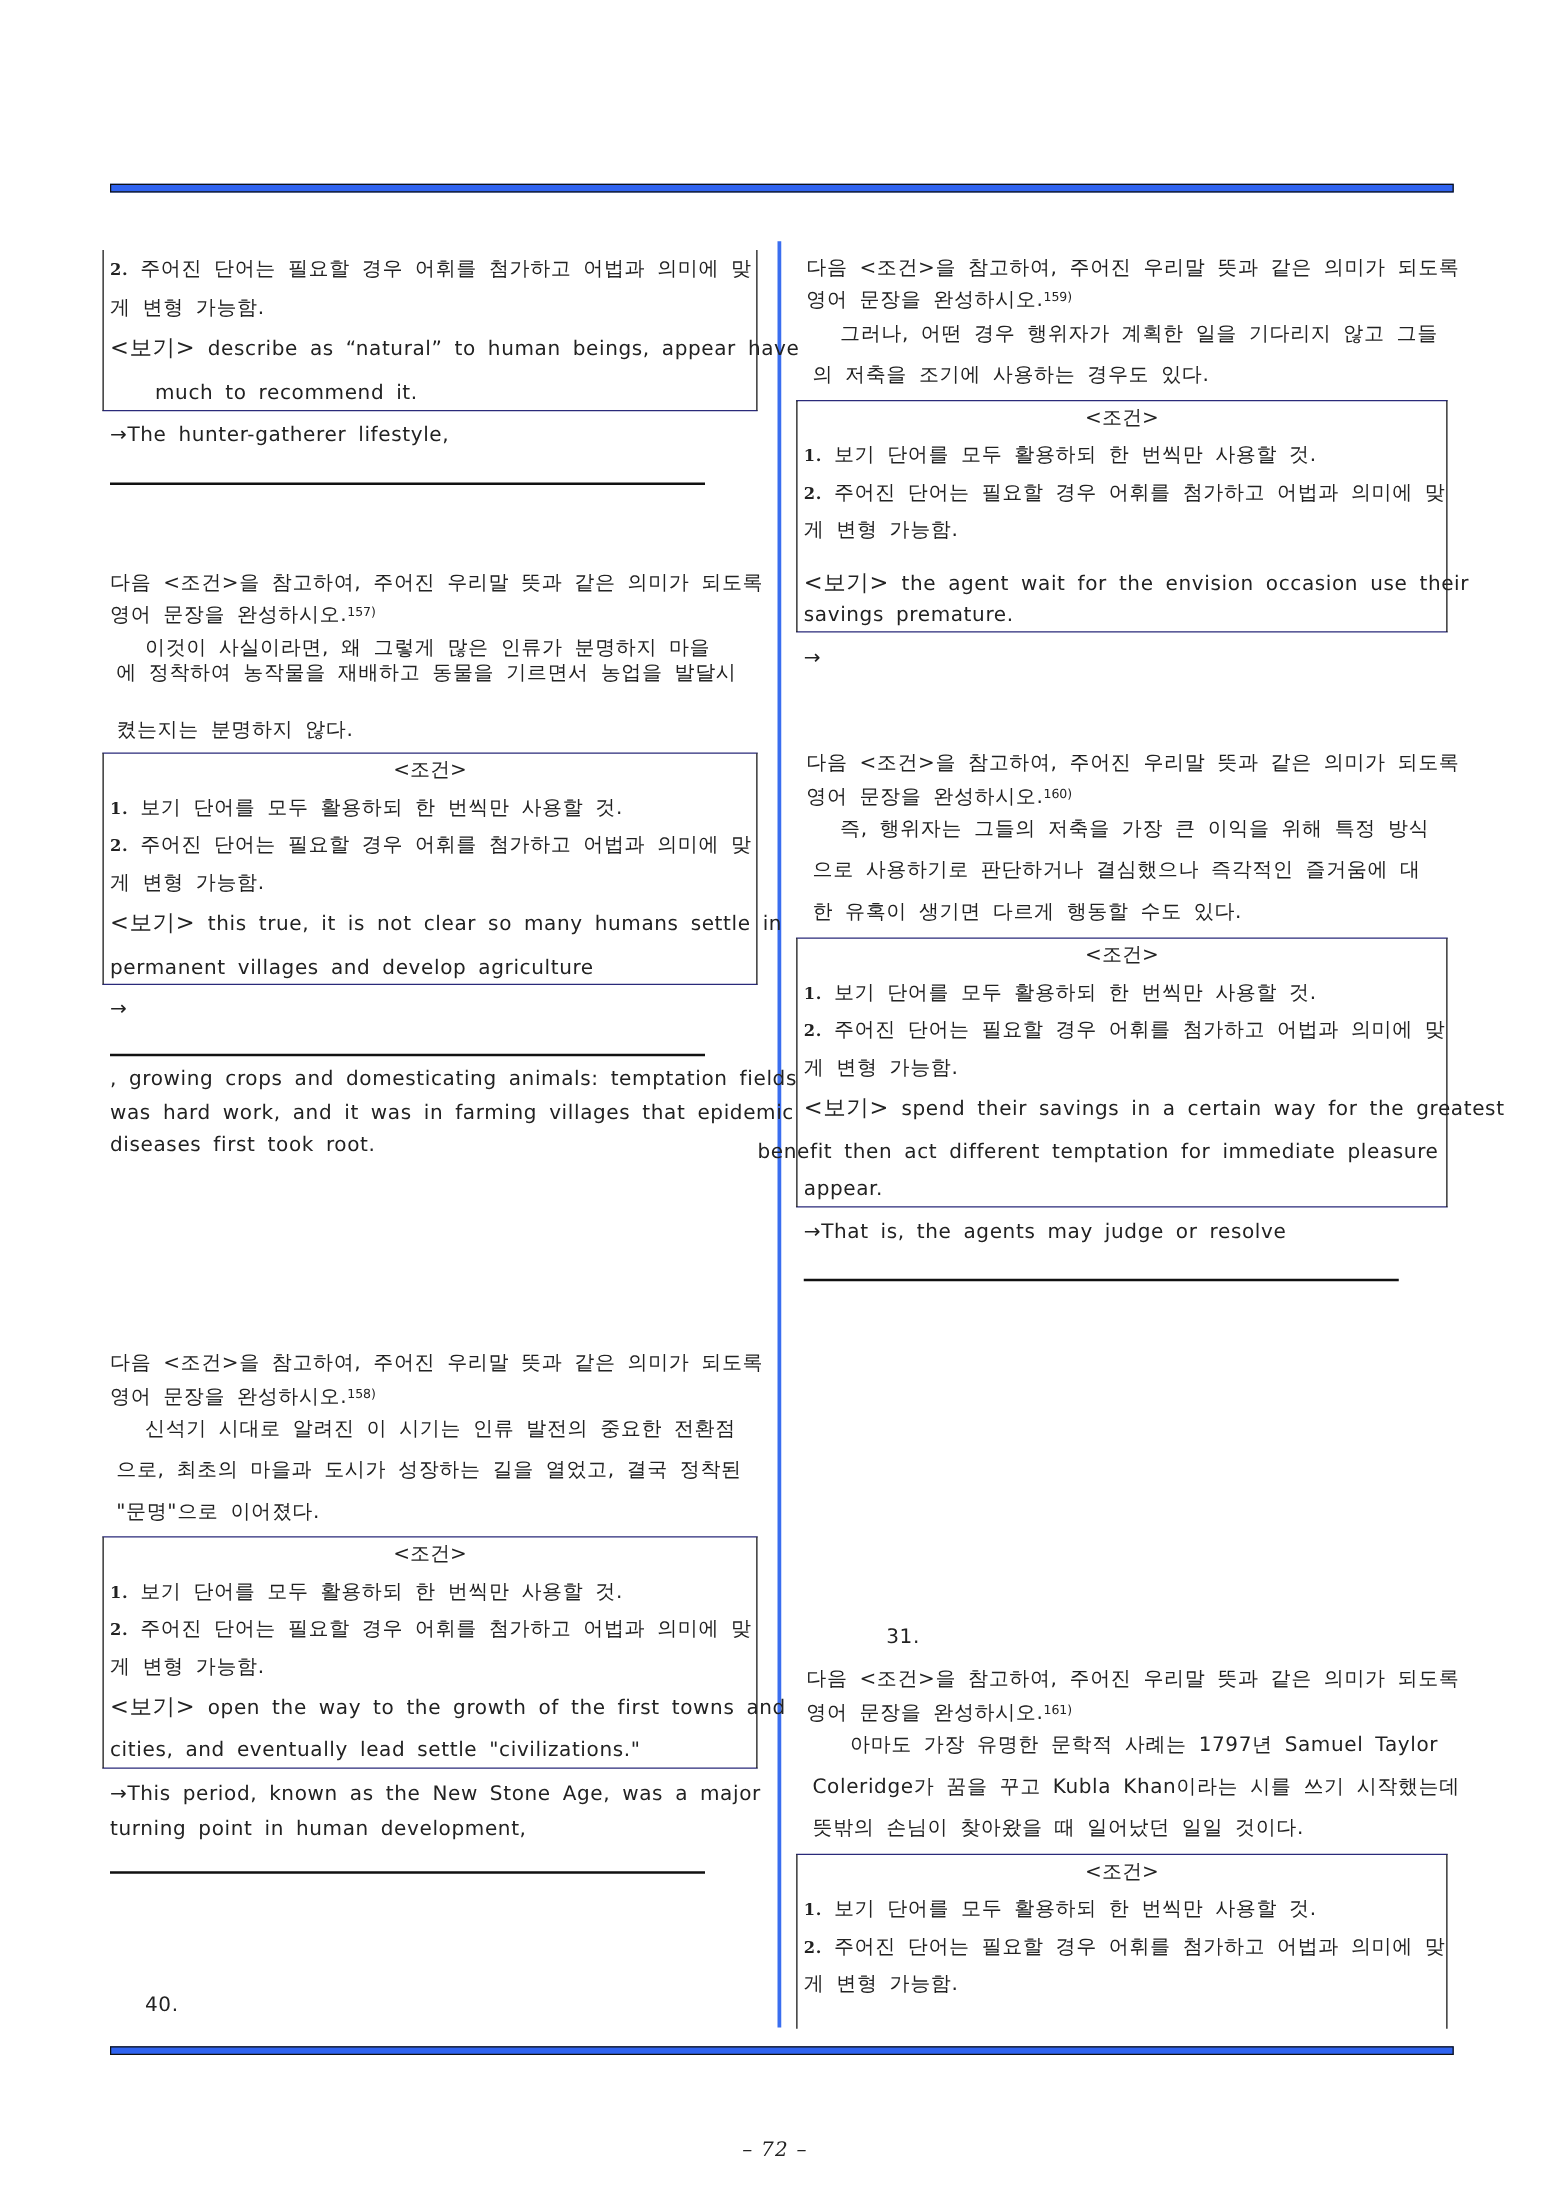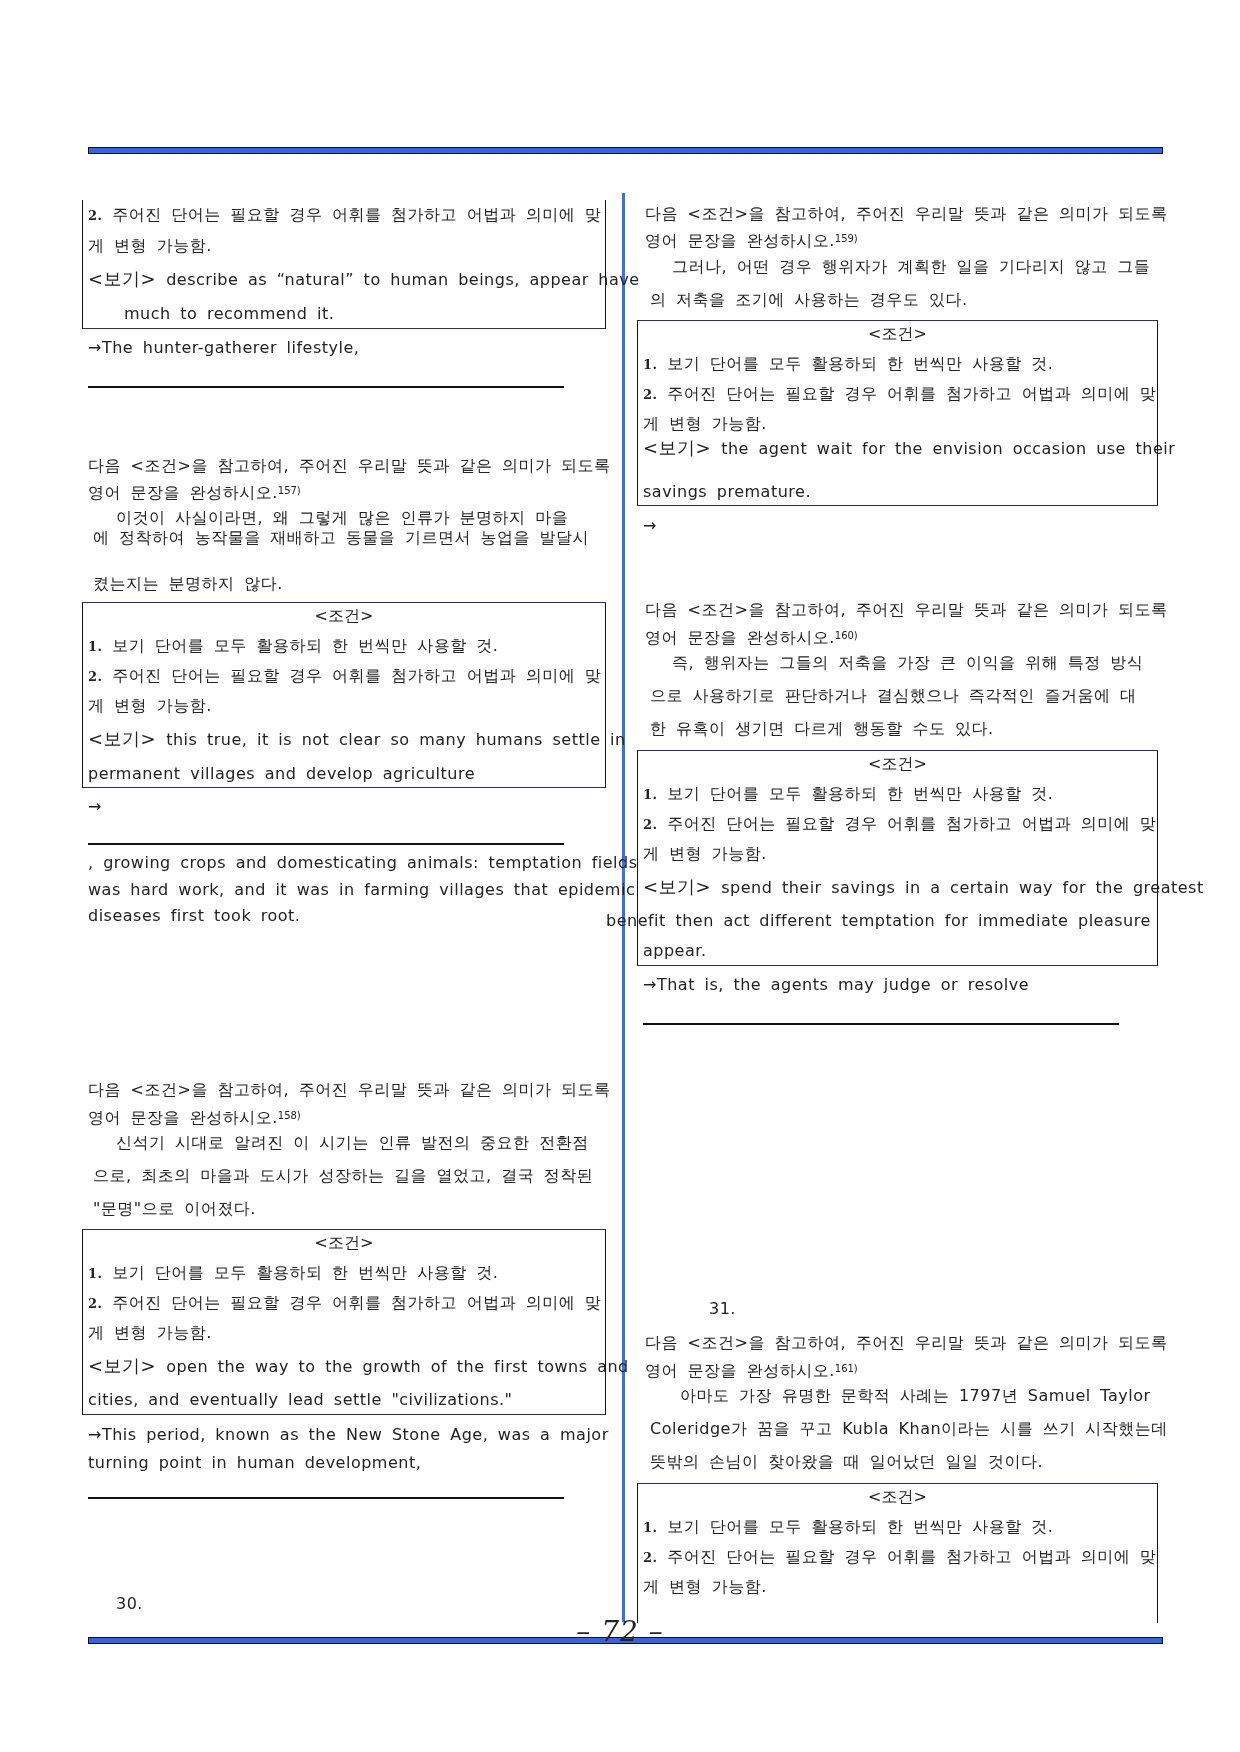--- a/index.html
+++ b/index.html
@@ -5,21 +5,21 @@
   * { box-sizing: border-box; margin: 0; padding: 0; }
   html, body { width: 1240px; height: 1752px; background: #ffffff; overflow: hidden; }
   body { position: relative; font-family: "DejaVu Sans", "Liberation Sans", sans-serif; color: #222; font-size: 16px; }
 
   .rule { position: absolute; left: 88px; width: 1075px; height: 7px; background: #2f63f0; border: 1.5px solid #111; }
   .rule.top { top: 147px; }
   .rule.bottom { top: 1637px; }
 
   .col-divider { position: absolute; left: 622px; top: 193px; width: 3px; height: 1429px; background: #3a6ef0; }
 
-  .page-num { position: absolute; top: 1615px; left: 0; width: 1240px; text-align: center; font-family: "DejaVu Serif", "Liberation Serif", serif; font-style: italic; font-size: 28px; color: #222; letter-spacing: 1px; }
+  .page-num { position: absolute; top: 1710px; left: 0; width: 1240px; text-align: center; font-family: "DejaVu Serif", "Liberation Serif", serif; font-style: italic; font-size: 16px; color: #222; letter-spacing: 1px; }
   .line { position: absolute; white-space: nowrap; font-size: 16px; line-height: 20px; letter-spacing: 0.5px; word-spacing: 4px; }
   .justify { display: flex; justify-content: space-between; }
   .sup { font-size: 10px; vertical-align: 4px; letter-spacing: 0; }
   .num { font-family: "DejaVu Serif", "Liberation Serif", serif; font-weight: bold; font-size: 13px; }
 
   .box { position: absolute; border-left: 1.5px solid #111; border-right: 1.5px solid #111; border-top: 1.5px solid #2a2a7a; border-bottom: 1.5px solid #2a2a7a; }
   .box.open-top { border-top: none; }
   .box.open-bottom { border-bottom: none; }
   .box-title { position: absolute; left: 0; width: 100%; text-align: center; font-size: 16px; line-height: 20px; }
   .bogi-label { font-size: 18px; margin-right: 10px; }
@@ -72,33 +72,33 @@
 <div class="box-title" style="left:82px; width:524px; top:1233px;">&lt;조건&gt;</div>
 <div class="line" style="left:88px; top:1263px;"><span class="num">1.</span> <span>보기 단어를 모두 활용하되 한 번씩만 사용할 것.</span></div>
 <div class="line" style="left:88px; top:1293px;"><span class="num">2.</span> <span>주어진 단어는 필요할 경우 어휘를 첨가하고 어법과 의미에 맞</span></div>
 <div class="line" style="left:88px; top:1323px;">게 변형 가능함.</div>
 <div class="line" style="left:88px; top:1356px;"><span class="bogi-label">&lt;보기&gt;</span><span>open the way to the growth of the first towns and</span></div>
 <div class="line" style="left:88px; top:1390px;">cities, and eventually lead settle "civilizations."</div>
 <div class="line" style="left:88px; top:1425px;">→This period, known as the New Stone Age, was a major</div>
 <div class="line" style="left:88px; top:1453px;">turning point in human development,</div>
 <div class="ans-line" style="left:88px; top:1497px; width:476px;"></div>
 
-<div class="line" style="left:116px; top:1594px;">30.</div>
+<div class="line" style="left:116px; top:1594px;">40.</div>
 
 <div class="line" style="left:645px; top:204px;">다음 &lt;조건&gt;을 참고하여, 주어진 우리말 뜻과 같은 의미가 되도록</div>
 <div class="line" style="left:645px; top:229px;"><span>영어 문장을 완성하시오.</span><span class="sup">159)</span></div>
 <div class="line" style="left:672px; top:257px;">그러나, 어떤 경우 행위자가 계획한 일을 기다리지 않고 그들</div>
 <div class="line" style="left:650px; top:290px;">의 저축을 조기에 사용하는 경우도 있다.</div>
 
 <div class="box" style="left:637px; top:320px; width:521px; height:186px;"></div>
 <div class="box-title" style="left:637px; width:521px; top:324px;">&lt;조건&gt;</div>
 <div class="line" style="left:643px; top:354px;"><span class="num">1.</span> <span>보기 단어를 모두 활용하되 한 번씩만 사용할 것.</span></div>
 <div class="line" style="left:643px; top:384px;"><span class="num">2.</span> <span>주어진 단어는 필요할 경우 어휘를 첨가하고 어법과 의미에 맞</span></div>
 <div class="line" style="left:643px; top:414px;">게 변형 가능함.</div>
-<div class="line" style="left:643px; top:438px;"><span class="bogi-label">&lt;보기&gt;</span><span>the agent wait for the envision occasion use their</span></div>
+<div class="line" style="left:643px; top:457px;"><span class="bogi-label">&lt;보기&gt;</span><span>the agent wait for the envision occasion use their</span></div>
 <div class="line" style="left:643px; top:482px;">savings premature.</div>
 <div class="line" style="left:643px; top:516px;">→</div>
 
 <div class="line" style="left:645px; top:600px;">다음 &lt;조건&gt;을 참고하여, 주어진 우리말 뜻과 같은 의미가 되도록</div>
 <div class="line" style="left:645px; top:626px;"><span>영어 문장을 완성하시오.</span><span class="sup">160)</span></div>
 <div class="line" style="left:672px; top:653px;">즉, 행위자는 그들의 저축을 가장 큰 이익을 위해 특정 방식</div>
 <div class="line" style="left:650px; top:686px;">으로 사용하기로 판단하거나 결심했으나 즉각적인 즐거움에 대</div>
 <div class="line" style="left:650px; top:719px;">한 유혹이 생기면 다르게 행동할 수도 있다.</div>
 
 <div class="box" style="left:637px; top:750px; width:521px; height:216px;"></div>

